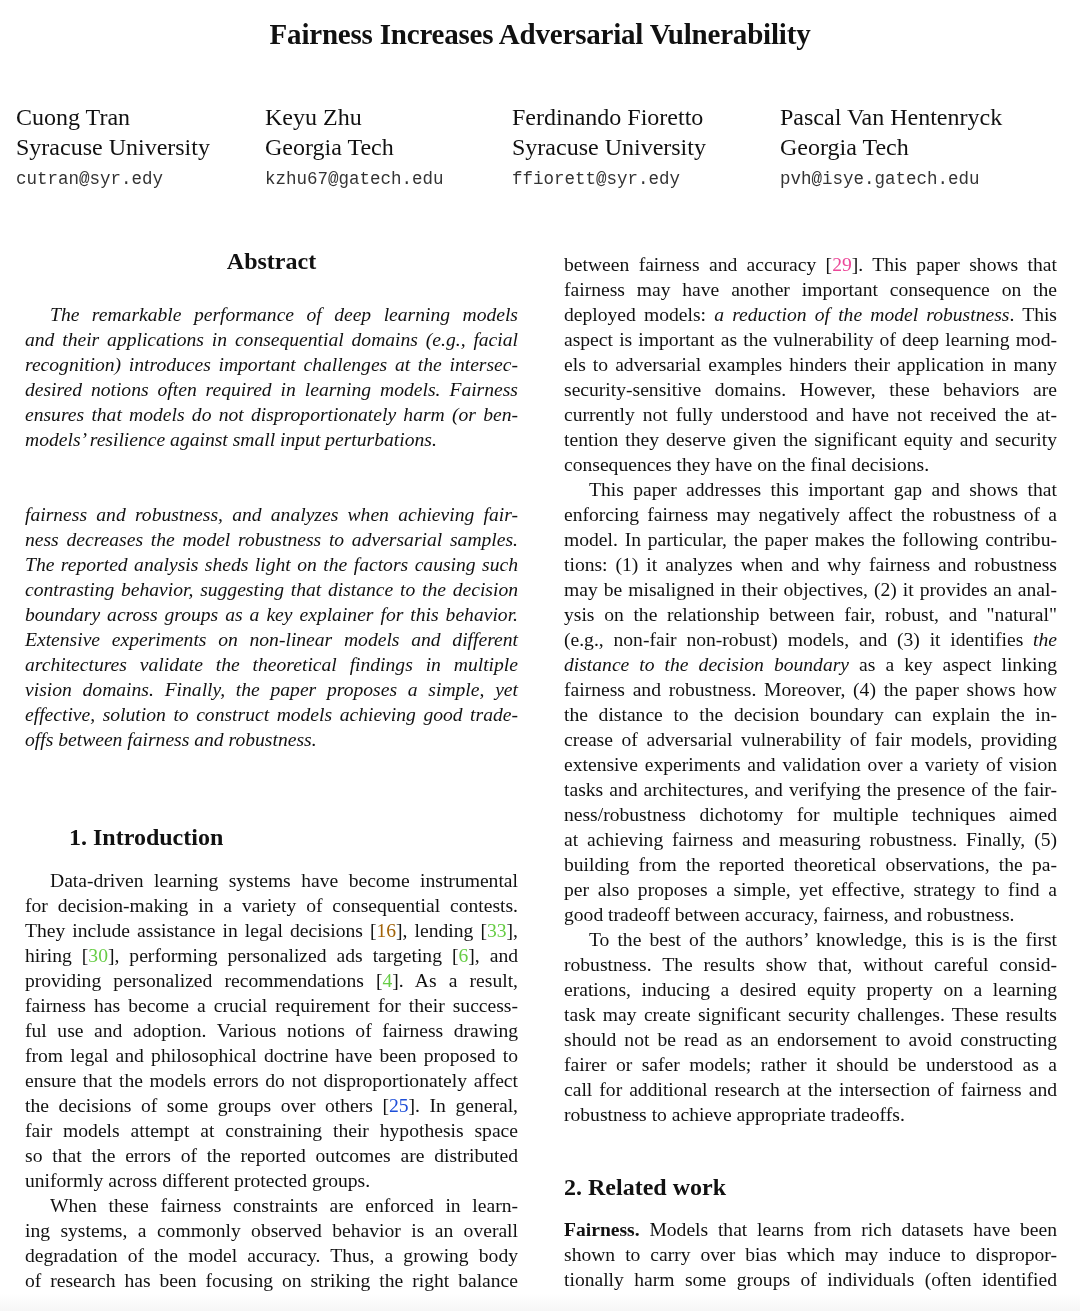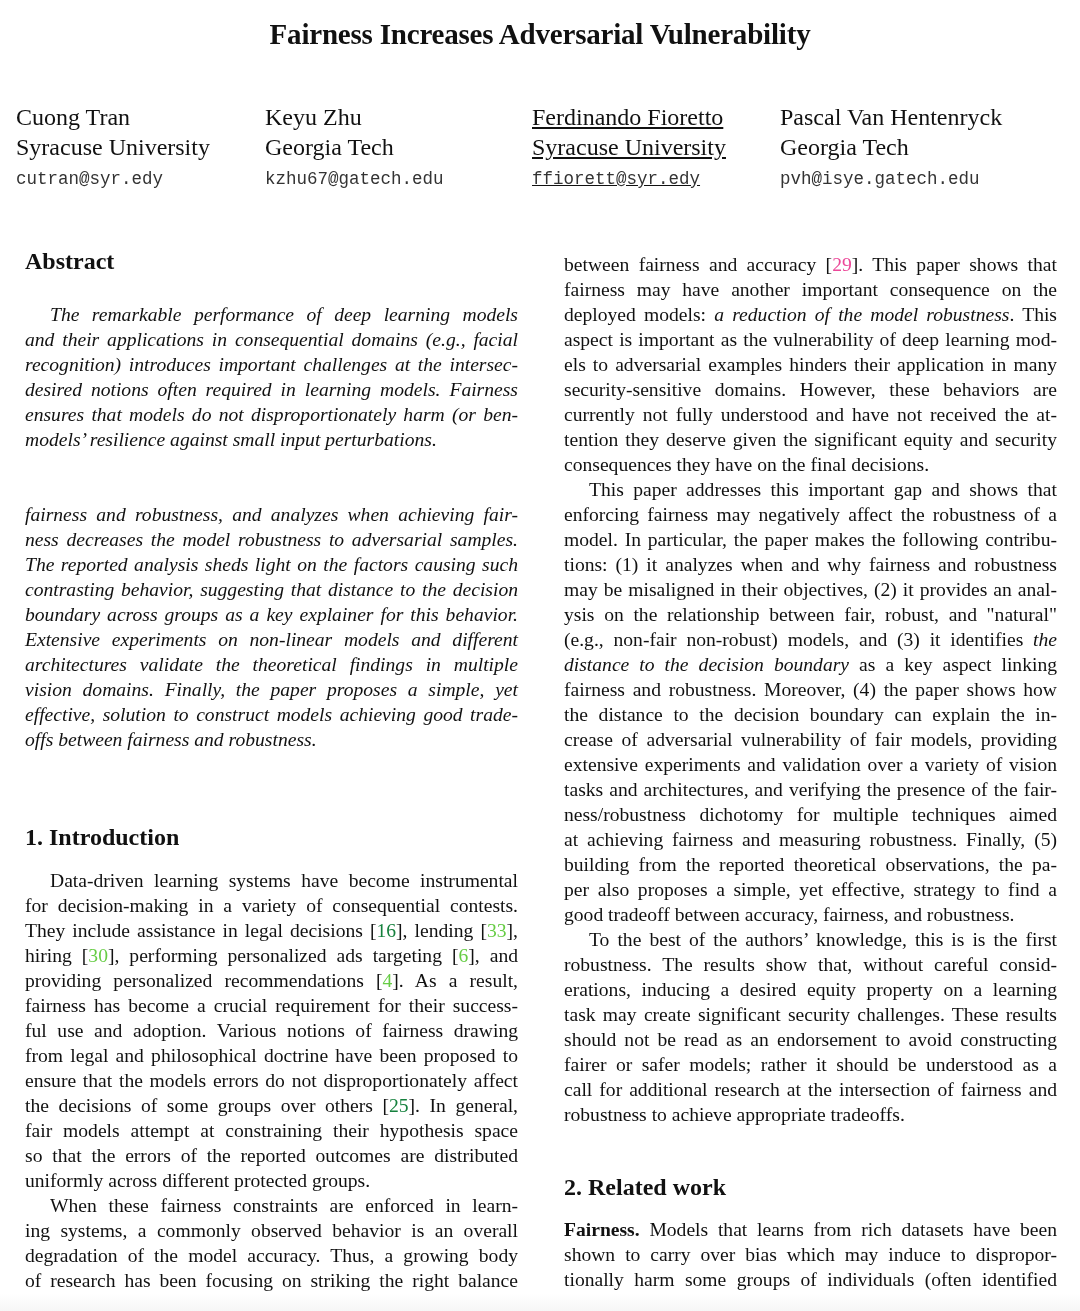--- a/index.html
+++ b/index.html
@@ -13,21 +13,21 @@
   }
   .author { position: absolute; top: 102px; width: 270px; text-align: left; }
   .author .name, .author .affil { font-size: 24px; line-height: 30px; }
   .author .email {
     font-family: "Liberation Mono", "DejaVu Sans Mono", monospace;
     font-size: 17.5px; line-height: 22px; margin-top: 6px; color: #333;
   }
   .col { position: absolute; top: 0; width: 493px; }
   .col-left { left: 25px; }
   .col-right { left: 564px; }
-  .heading-center { position: absolute; left: 0; width: 493px; text-align: left; font-weight: bold; font-size: 24px; }
+  .heading-center { position: absolute; left: 0; width: 493px; text-align: center; font-weight: bold; font-size: 24px; }
   .heading { position: absolute; left: 0; font-weight: bold; font-size: 24px; }
   .para { position: absolute; left: 0; width: 493px; }
   .line {
     display: block; height: 25px; line-height: 25px; font-size: 19.6px;
     white-space: nowrap; text-align: justify; text-align-last: justify; overflow: visible;
   }
   .line.last { text-align-last: left; }
   .line.indent { text-indent: 25px; }
   .it .line { font-style: italic; }
   em { font-style: italic; }
@@ -45,21 +45,21 @@
   <div class="author" style="left:16px;">
     <div class="name">Cuong Tran</div>
     <div class="affil">Syracuse University</div>
     <div class="email">cutran@syr.edy</div>
   </div>
   <div class="author" style="left:265px;">
     <div class="name">Keyu Zhu</div>
     <div class="affil">Georgia Tech</div>
     <div class="email">kzhu67@gatech.edu</div>
   </div>
-  <div class="author" style="left:532px;text-decoration:underline;">
+  <div class="author" style="left:512px;">
     <div class="name">Ferdinando Fioretto</div>
     <div class="affil">Syracuse University</div>
     <div class="email">ffiorett@syr.edy</div>
   </div>
   <div class="author" style="left:780px;">
     <div class="name">Pascal Van Hentenryck</div>
     <div class="affil">Georgia Tech</div>
     <div class="email">pvh@isye.gatech.edu</div>
   </div>
 
@@ -81,33 +81,33 @@
       <span class="line">The reported analysis sheds light on the factors causing such</span>
       <span class="line">contrasting behavior, suggesting that distance to the decision</span>
       <span class="line">boundary across groups as a key explainer for this behavior.</span>
       <span class="line">Extensive experiments on non-linear models and different</span>
       <span class="line">architectures validate the theoretical findings in multiple</span>
       <span class="line">vision domains. Finally, the paper proposes a simple, yet</span>
       <span class="line">effective, solution to construct models achieving good trade-</span>
       <span class="line last">offs between fairness and robustness.</span>
     </div>
 
-    <div class="heading" style="top:824px;">1. Introduction</div>
+    <div class="heading" style="top:824px;margin-left:44px;">1. Introduction</div>
 
     <div class="para" style="top:868px;">
       <span class="line indent">Data-driven learning systems have become instrumental</span>
       <span class="line">for decision-making in a variety of consequential contests.</span>
-      <span class="line"><span>They include assistance in legal decisions [</span><span class="cite" style="color: #15803d; margin-top: 36px;">16</span><span>], lending [</span><span class="cite" style="color: rgb(102, 204, 68);">33</span><span>],</span></span>
+      <span class="line"><span>They include assistance in legal decisions [</span><span class="cite" style="color: #a16207; margin-top: 36px;">16</span><span>], lending [</span><span class="cite" style="color: rgb(102, 204, 68);">33</span><span>],</span></span>
       <span class="line"><span>hiring [</span><span class="cite" style="color: rgb(102, 204, 68);">30</span><span>], performing personalized ads targeting [</span><span class="cite" style="color: rgb(102, 204, 68);">6</span><span>], and</span></span>
       <span class="line"><span>providing personalized recommendations [</span><span class="cite" style="color: rgb(102, 204, 68);">4</span><span>].  As a result,</span></span>
       <span class="line">fairness has become a crucial requirement for their success-</span>
       <span class="line">ful use and adoption.  Various notions of fairness drawing</span>
       <span class="line">from legal and philosophical doctrine have been proposed to</span>
       <span class="line">ensure that the models errors do not disproportionately affect</span>
-      <span class="line"><span>the decisions of some groups over others [</span><span class="cite" style="color: #15803d;">25</span><span>].  In general,</span></span>
+      <span class="line"><span>the decisions of some groups over others [</span><span class="cite" style="color: #1d4ed8;">25</span><span>].  In general,</span></span>
       <span class="line">fair models attempt at constraining their hypothesis space</span>
       <span class="line">so that the errors of the reported outcomes are distributed</span>
       <span class="line last">uniformly across different protected groups.</span>
     </div>
 
     <div class="para" style="top:1193px;">
       <span class="line indent">When these fairness constraints are enforced in learn-</span>
       <span class="line">ing systems, a commonly observed behavior is an overall</span>
       <span class="line">degradation of the model accuracy.  Thus, a growing body</span>
       <span class="line">of research has been focusing on striking the right balance</span>

